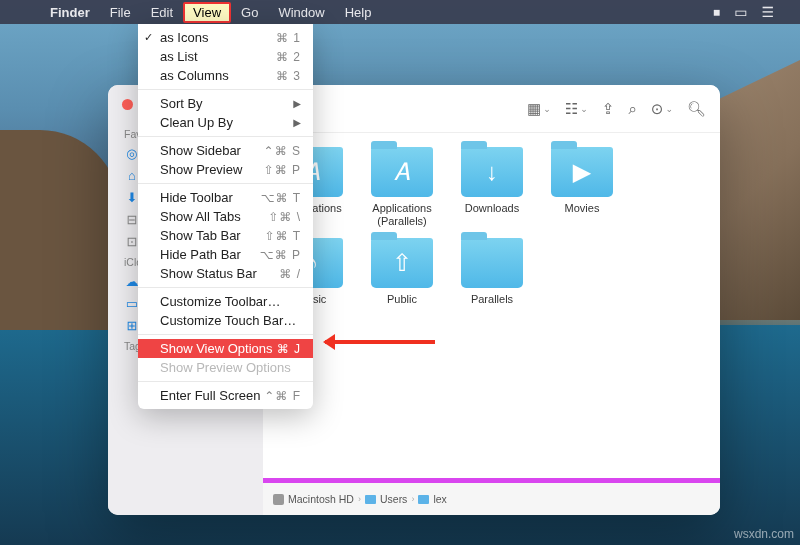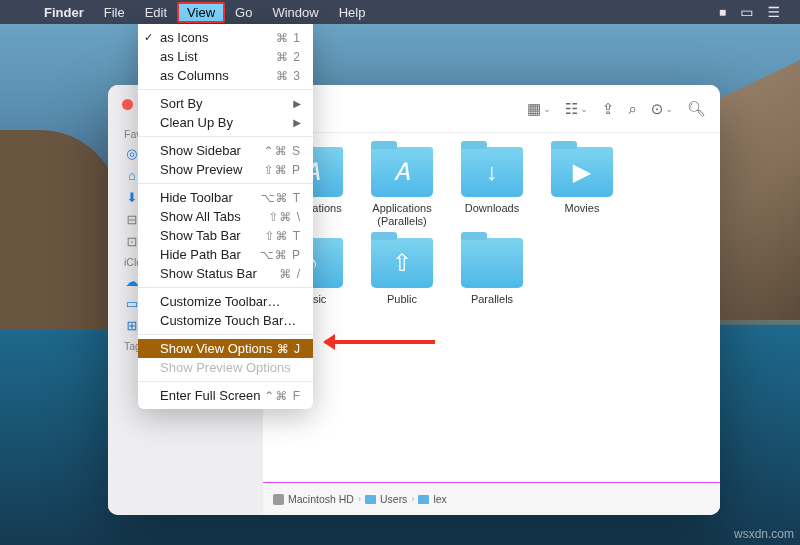--- a/index.html
+++ b/index.html
@@ -2,25 +2,25 @@
 <html><head>
 <meta charset="utf-8">
 <style>
 * { margin: 0; padding: 0; box-sizing: border-box; font-family: -apple-system, "Helvetica Neue", Arial, sans-serif; }
 body { width: 800px; height: 545px; overflow: hidden; position: relative; background: linear-gradient(180deg,#6fa8c8 0%,#5a8eb0 20%,#4a7090 35%,#b8935f 50%,#2d6382 65%,#1e4460 80%,#142a3e 100%); }
 .wallpaper-mountain { position:absolute; right:0; top:60px; width:180px; height:260px; background:linear-gradient(135deg,#a89078 0%,#86705a 60%,#5a4a38 100%); clip-path:polygon(100% 0, 100% 100%, 0 100%, 40% 20%); }
 .wallpaper-arch { position:absolute; left:0; top:130px; width:120px; height:200px; background:#6a5540; border-radius:0 80px 0 0; }
 .wallpaper-sea { position:absolute; bottom:0; left:0; right:0; height:220px; background:linear-gradient(180deg,#1e6a8e 0%,#153a52 100%); }
 
 
-.menubar { position:absolute; top:0; left:0; right:0; height:24px; background:rgba(55,60,78,0.92); display:flex; align-items:center; padding:0 20px; color:#e8e8ec; font-size:13px; z-index:100; }
+.menubar { position:absolute; top:0; left:0; right:0; height:24px; background:rgba(55,60,78,0.92); display:flex; align-items:center; padding:0 26px; color:#e8e8ec; font-size:13px; z-index:100; }
 .menubar .apple { font-size:14px; margin-right:14px; }
 .menubar .item { padding:0 10px; height:24px; display:flex; align-items:center; }
 .menubar .item.bold { font-weight:600; }
-.menubar .item.sel { background:#7dd3fc; color:#000; border:2px solid #e33; border-radius:2px; padding:0 8px; height:21px; }
+.menubar .item.sel { background:#fef9c3; color:#000; border:2px solid #e33; border-radius:2px; padding:0 8px; height:21px; }
 .menubar .right { margin-left:auto; display:flex; gap:14px; align-items:center; }
 .menubar .right span { font-size:14px; }
 
 
 .window { position:absolute; left:108px; top:85px; width:612px; height:430px; background:#fff; border-radius:10px; box-shadow:0 20px 60px rgba(0,0,0,0.35); overflow:hidden; display:flex; flex-direction:column; }
 .sidebar { position:absolute; left:0; top:0; bottom:0; width:155px; background:rgba(236,234,238,0.88); padding:14px 0 0 0; font-size:11px; color:#666; }
 .traffic { display:flex; gap:7px; padding:0 0 14px 14px; }
 .tdot { width:11px; height:11px; border-radius:50%; }
 .tred{background:#fd5e57}.tyel{background:#fdbb2e}.tgrn{background:#2ac840}
 .sb-heading { padding:4px 16px 2px; font-size:10.5px; color:#888; font-weight:500; }
@@ -35,33 +35,33 @@
 .tbicon .chev { font-size:9px; color:#888; }
 .nav { display:flex; gap:18px; color:#b8b8b8; font-size:15px; }
 
 .folders { padding:10px 6px; display:flex; flex-wrap:wrap; gap:2px 4px; align-content:flex-start; }
 .fitem { width:86px; display:flex; flex-direction:column; align-items:center; padding:4px 0; }
 .ficon { width:62px; height:50px; background:linear-gradient(180deg,#7dd3f0 0%,#4fb8e8 100%); border-radius:3px 3px 5px 5px; position:relative; margin-bottom:5px; }
 .ficon::before { content:''; position:absolute; top:-6px; left:0; width:26px; height:8px; background:#6ec5e8; border-radius:3px 3px 0 0; }
 .ficon .glyph { position:absolute; inset:0; display:flex; align-items:center; justify-content:center; color:#fff; font-size:24px; font-weight:300; }
 .flabel { font-size:11px; color:#333; text-align:center; line-height:1.2; max-width:80px; }
 
-.pathbar { position:absolute; left:155px; right:0; bottom:0; height:22px; background:#f6f6f6; border-top:1px solid #d946ef; display:flex; align-items:center; padding:16px 10px; font-size:10.5px; color:#555; gap:4px; }
+.pathbar { position:absolute; left:155px; right:0; bottom:0; height:22px; background:#f6f6f6; border-top:5px solid #d946ef; display:flex; align-items:center; padding:16px 10px; font-size:10.5px; color:#555; gap:4px; }
 .pathbar .sep{color:#aaa; font-size:9px}
 .pathbar .disk{width:11px;height:11px;background:#999;border-radius:2px;display:inline-block}
 .pathbar .fold{width:11px;height:9px;background:#5cb3e8;border-radius:1px;display:inline-block}
 
 
 .menu { position:absolute; left:138px; top:24px; width:175px; background:#fff; border-radius:0 0 6px 6px; box-shadow:0 8px 30px rgba(0,0,0,0.25); padding:4px 0; z-index:200; font-size:13px; }
 .mrow { display:flex; align-items:center; padding:2px 12px 2px 22px; color:#222; position:relative; height:19px; }
 .mrow .check { position:absolute; left:6px; font-size:11px; }
 .mrow .sc { margin-left:auto; color:#888; font-size:12px; letter-spacing:1px; }
 .mrow .arr { margin-left:auto; color:#666; font-size:10px; }
 .mrow.dis { color:#b8b8b8;align-items:flex-end; }
-.mrow.hl { background:#a16207; color:#fff; }
+.mrow.hl { background:#ef4444; color:#fff; }
 .mrow.hl .sc{color:#fff}
 .msep { height:1px; background:#e8e8e8; margin:4px 0; }
 
 .red-arrow { position:absolute; left:325px; top:340px; width:110px; height:4px; background:#f03020; z-index:300; }
 .red-arrow::before { content:''; position:absolute; left:-10px; top:-6px; border:8px solid transparent; border-right:12px solid #f03020; }
 
 </style>
 </head>
 <body>
 

